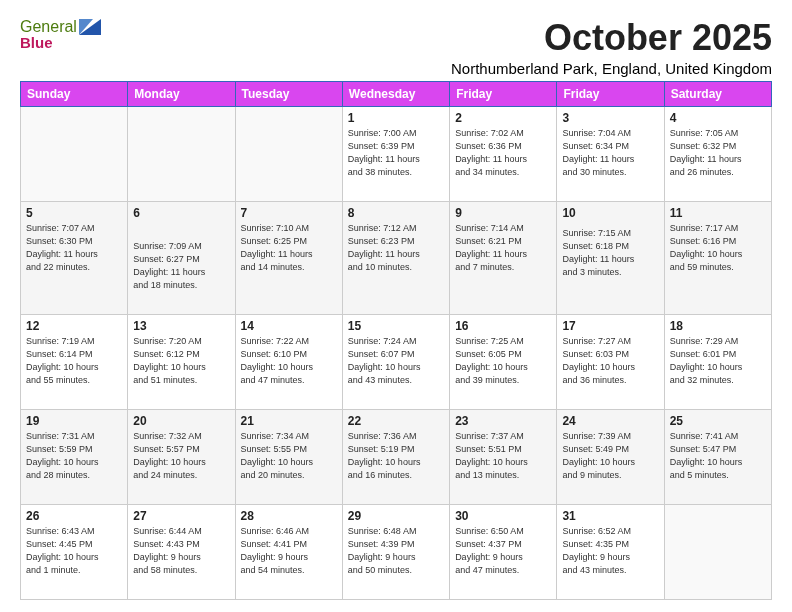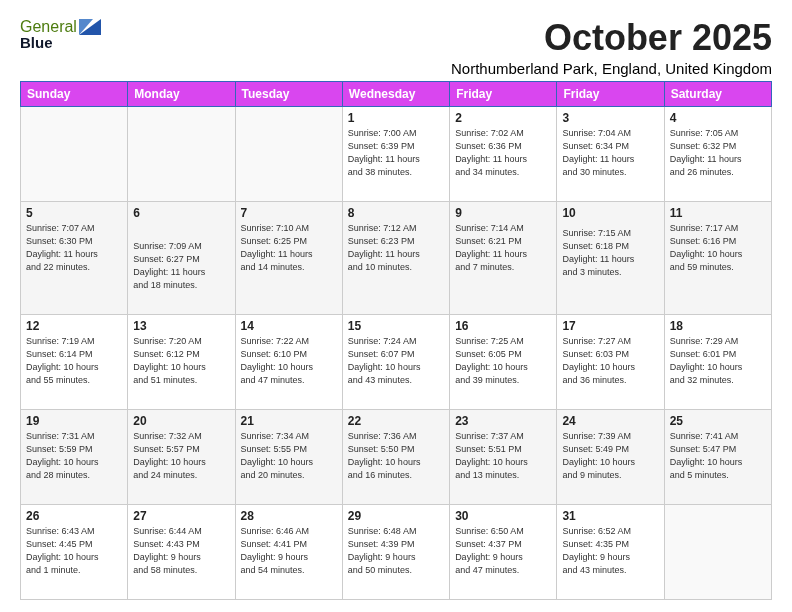--- a/index.html
+++ b/index.html
@@ -93,21 +93,21 @@
 <div class="page">
   <div class="header">
     <div class="logo">
       <div style="display:flex;align-items:center;gap:2px;">
         <span class="logo-general">General</span>
         <svg width="22" height="16" viewBox="0 0 22 16">
           <polygon points="0,16 22,0 22,16" fill="#2255aa"></polygon>
           <polygon points="0,16 14,0 0,0" fill="#5588cc"></polygon>
         </svg>
       </div>
-      <span class="logo-blue" style="font-size:15px;font-weight:bold;color:#0f172a;margin-top:-2px;">Blue</span>
+      <span class="logo-blue" style="font-size:15px;font-weight:bold;color:#be185d;margin-top:-2px;">Blue</span>
     </div>
     <div class="title-block">
       <div class="month-title">October 2025</div>
       <div class="location-title">Northumberland Park, England, United Kingdom</div>
     </div>
   </div>
 
   <table class="calendar">
     <thead>
       <tr>
@@ -274,21 +274,21 @@
           <td>
             <span class="day-number">21</span>
             <div class="day-info" style="white-space: pre-line;">Sunrise: 7:34 AM
 Sunset: 5:55 PM
 Daylight: 10 hours
 and 20 minutes.</div>
           </td>
           <td>
             <span class="day-number">22</span>
             <div class="day-info" style="white-space: pre-line;">Sunrise: 7:36 AM
-Sunset: 5:50 PM
+Sunset: 5:19 PM
 Daylight: 10 hours
 and 16 minutes.</div>
           </td>
           <td>
             <span class="day-number">23</span>
             <div class="day-info" style="white-space: pre-line;">Sunrise: 7:37 AM
 Sunset: 5:51 PM
 Daylight: 10 hours
 and 13 minutes.</div>
           </td>

